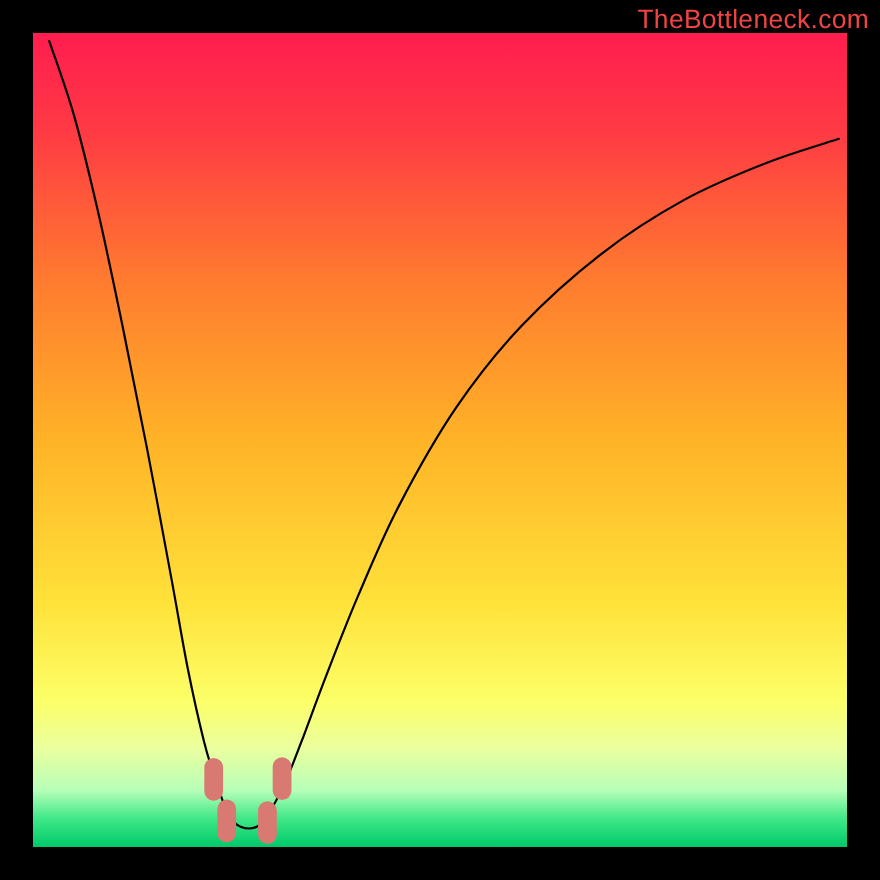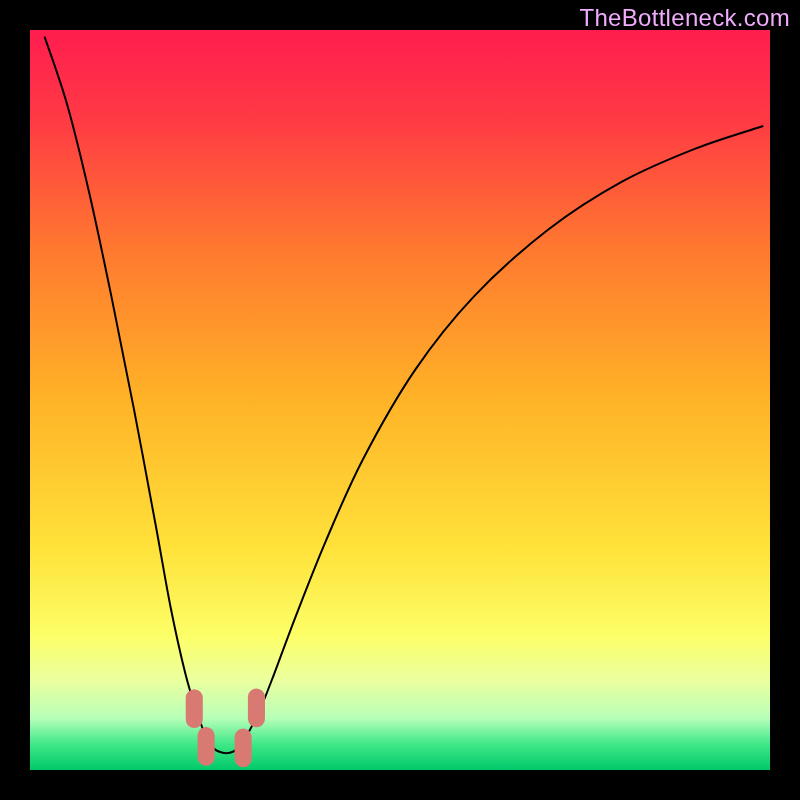--- a/index.html
+++ b/index.html
@@ -14,21 +14,21 @@
   .stage {
     position: relative;
     width: 800px;
     height: 800px;
     background: #000;
   }
   .watermark {
     position: absolute;
     top: 4px;
     right: 10px;
-    color: #f0abfc;
+    color: #ef4444;
     font-size: 24px;
     font-weight: 500;
     letter-spacing: 0.3px;
     z-index: 10;
     user-select: none;
   }
   svg.plot {
     position: absolute;
     left: 0;
     top: 0;

